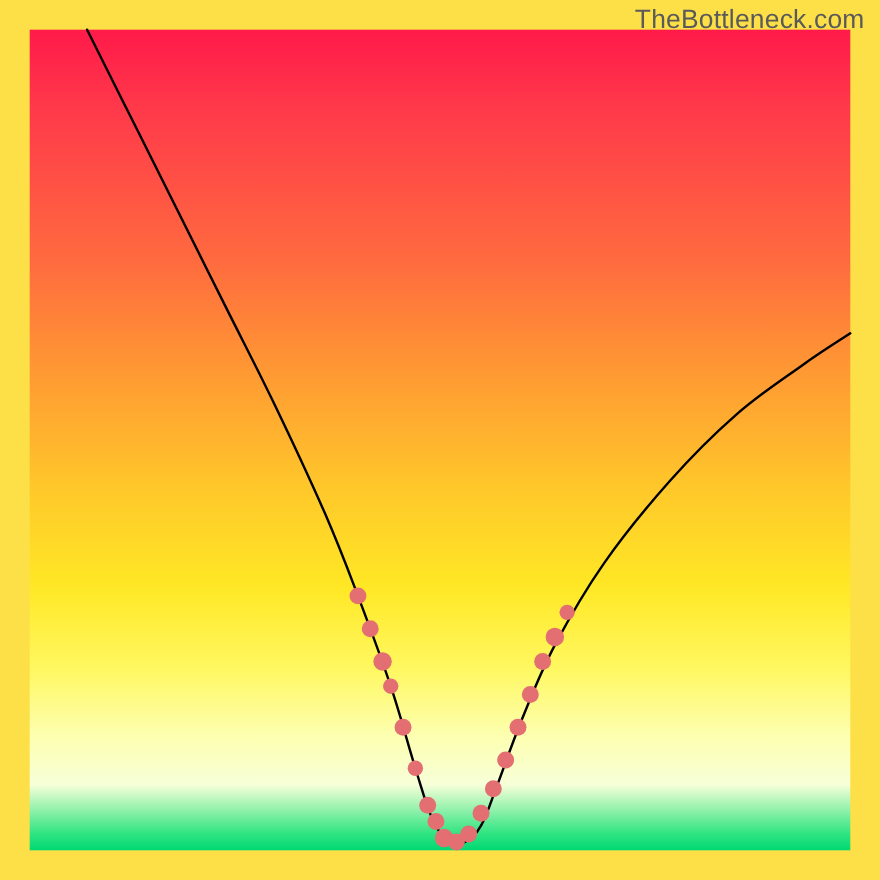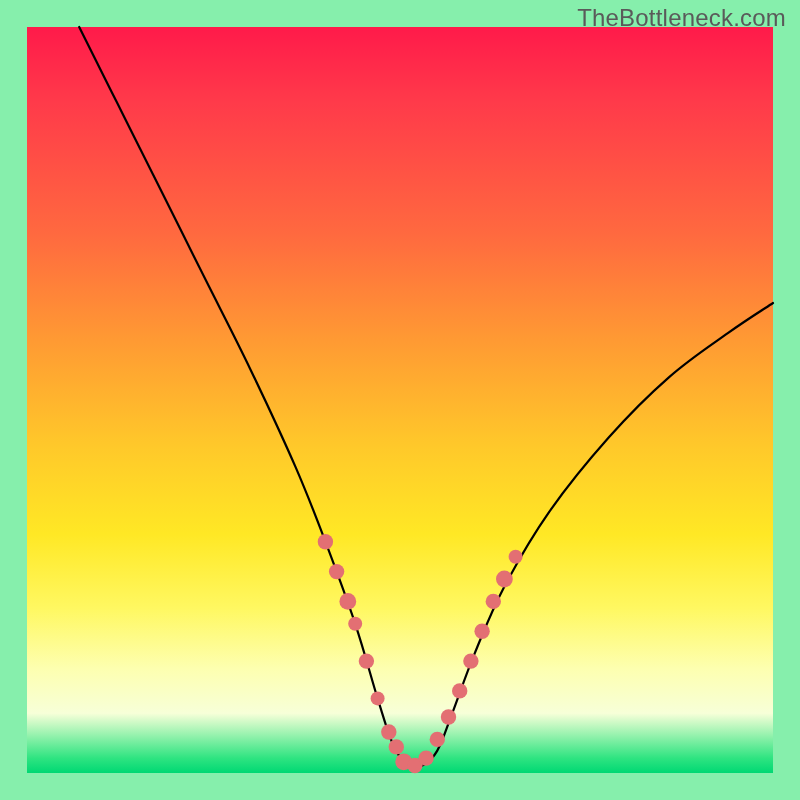--- a/index.html
+++ b/index.html
@@ -8,21 +8,21 @@
     width: 800px;
     height: 800px;
     background: #000;
     overflow: hidden;
     font-family: Arial, Helvetica, sans-serif;
   }
   .frame {
     position: relative;
     width: 800px;
     height: 800px;
-    background: #86efac;
+    background: #fde047;
   }
   .plot {
     position: absolute;
     left: 27px;
     top: 27px;
     width: 746px;
     height: 746px;
     
     background: linear-gradient(
       to bottom,

